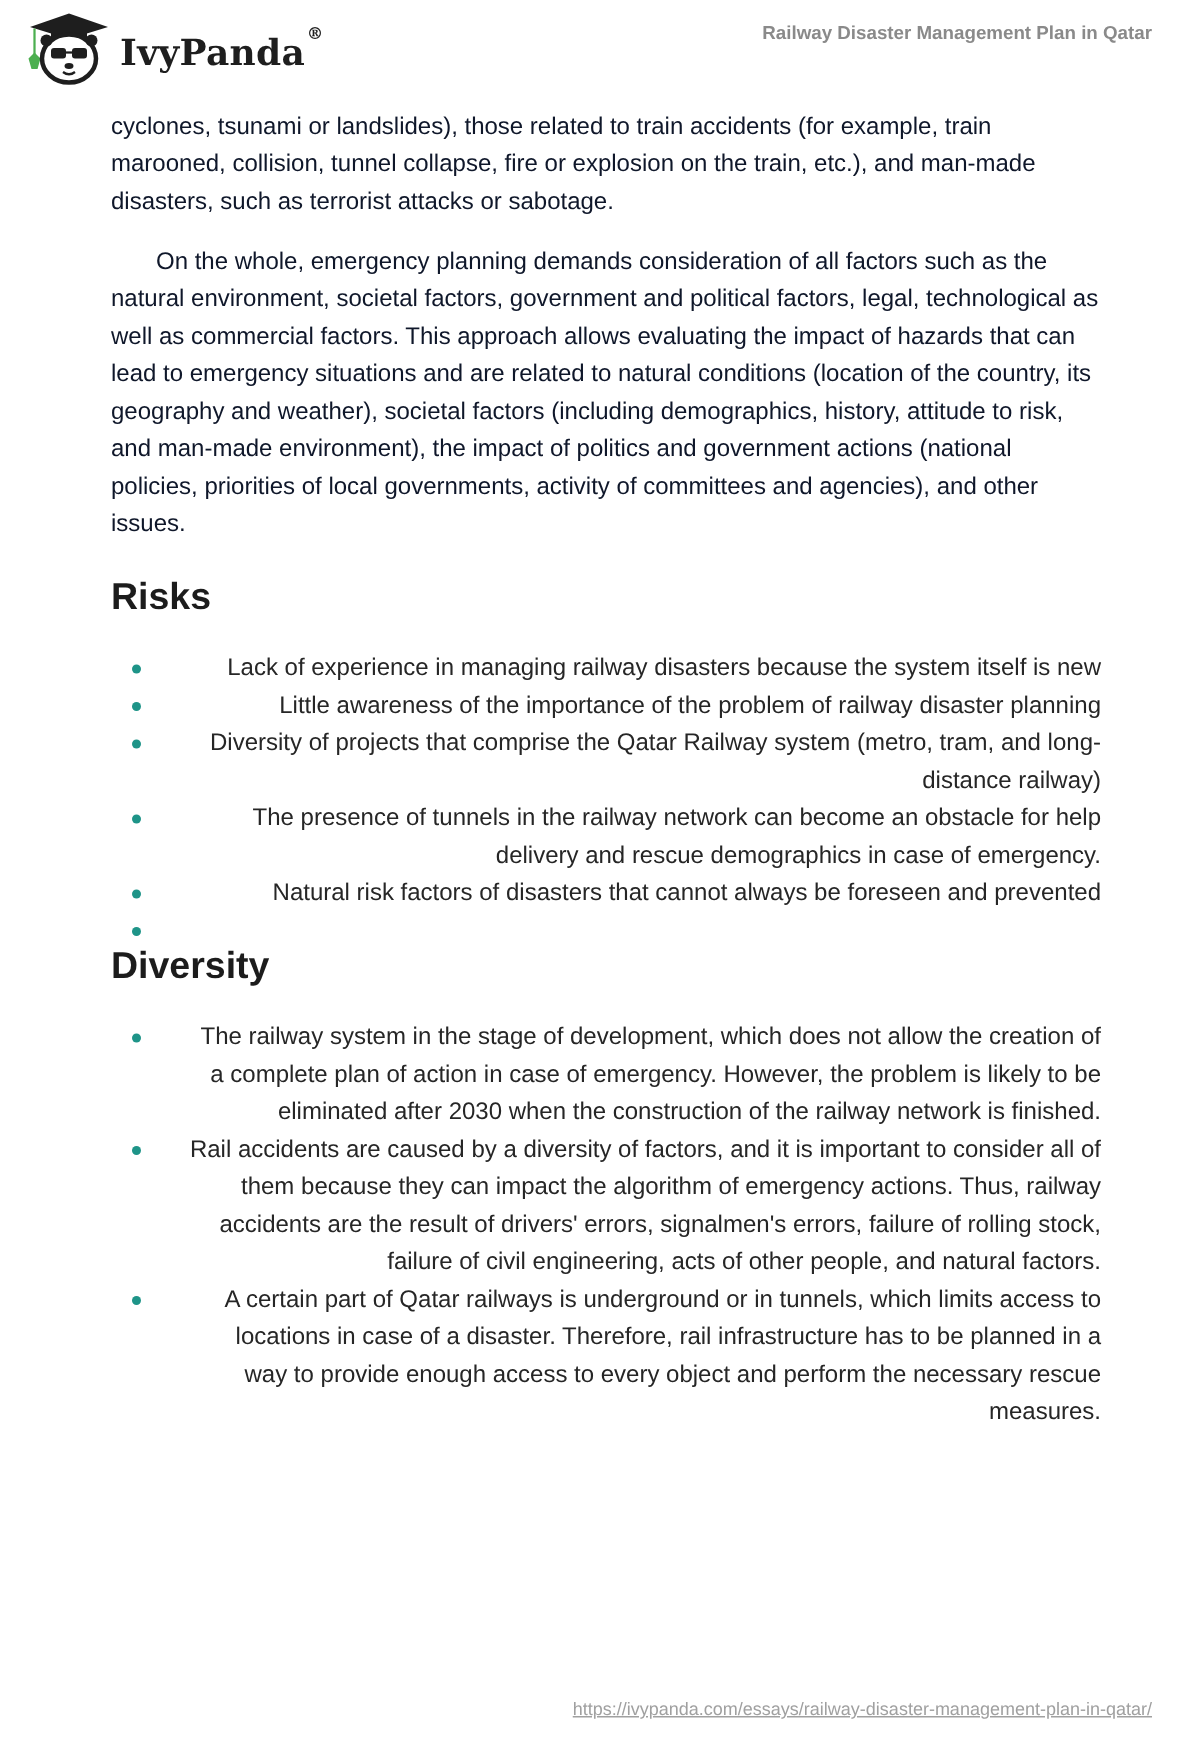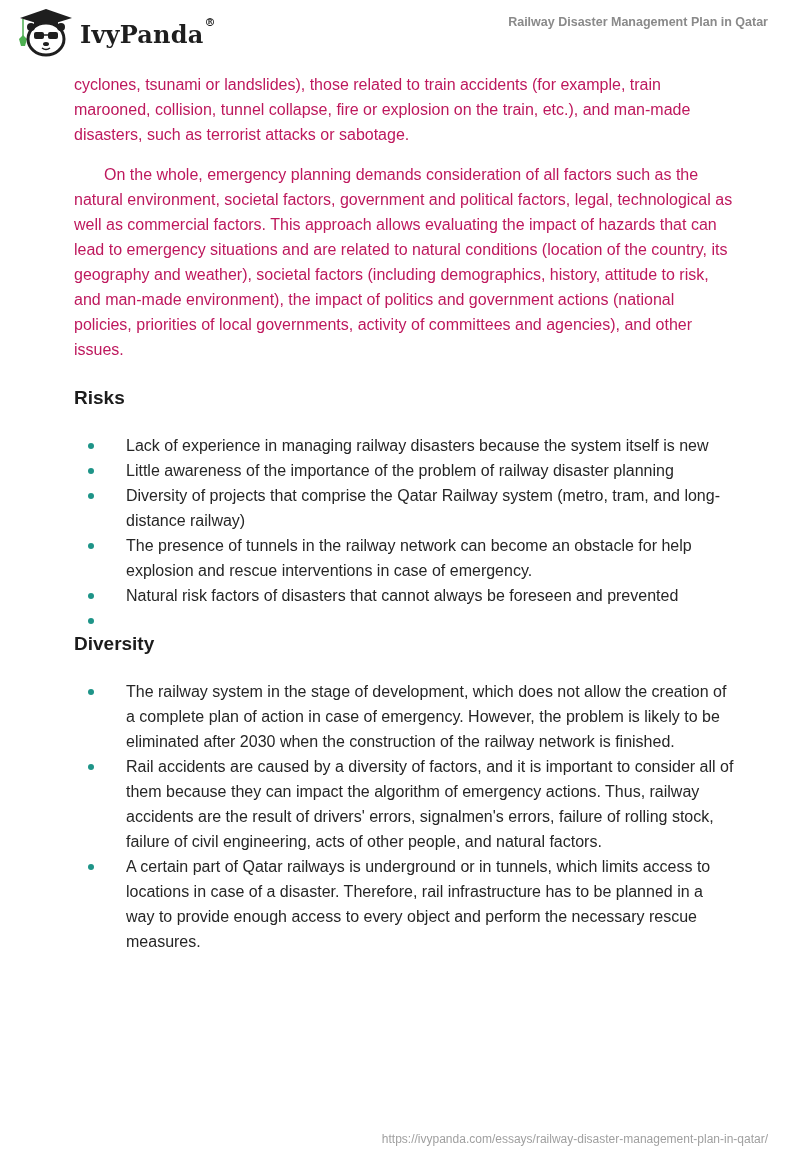--- a/index.html
+++ b/index.html
@@ -6,27 +6,27 @@
   body { width: 800px; height: 1160px; position: relative; overflow: hidden;
          font-family: "Liberation Sans", sans-serif; color: #222222; }
   .header { position: absolute; left: 0; top: 0; width: 800px; height: 60px; }
   .logo { position: absolute; left: 14px; top: 6px; display: flex; align-items: center; }
   .logo-icon { width: 60px; height: 52px; }
   .logo-text { font-family: "DejaVu Serif", serif; font-weight: bold; font-size: 24px;
                color: #1e1e1e; margin-left: 6px; margin-top: 4px; letter-spacing: 0.2px; }
   .logo-text sup { font-size: 11px; font-weight: bold; vertical-align: top; position: relative; top: -4px; margin-left: 1px; }
   .doc-title { position: absolute; right: 32px; top: 15px; font-size: 12.5px; color: #8a8a8a; font-weight: bold; }
   .content { position: absolute; left: 74px; top: 72px; width: 660px; }
-  p { margin: 0; font-size: 16px; line-height: 25px; color: #be185d; }
+  p { margin: 0; font-size: 16px; line-height: 25px; color: #0f172a; }
   p.indent { text-indent: 30px; margin-top: 15px; }
-  h2 { font-size: 19px; font-weight: bold; color: #1c1c1c; margin: 20px 0 0 0; line-height: 32px; }
+  h2 { font-size: 25px; font-weight: bold; color: #1c1c1c; margin: 20px 0 0 0; line-height: 32px; }
   ul { list-style: none; margin: 19px 0 0 0; padding: 0; }
-  li { position: relative; padding-left: 52px; font-size: 16px; line-height: 25px; color: #262626; }
+  li { position: relative; padding-left: 52px; font-size: 16px; line-height: 25px; color: #262626; text-align: right; }
   li .bullet { position: absolute; left: 14px; top: 10px; width: 6px; height: 6px; border-radius: 50%; background: #1e9488; }
-  .footer-url { position: absolute; right: 32px; top: 1132px; font-size: 12px; color: #a0a0a0; }
+  .footer-url { position: absolute; right: 32px; top: 1132px; font-size: 12px; color: #a0a0a0; text-decoration: underline; }
 </style>
 </head>
 <body>
 
 <div class="header">
   <div class="logo">
     <svg class="logo-icon" viewBox="0 0 60 52">
 
       <polygon points="6,12 32,3 58,12 32,20" fill="#1e1e1e"></polygon>
       <rect x="20" y="13" width="24" height="7" fill="#1e1e1e"></rect>
@@ -53,21 +53,21 @@
 
 <div class="content">
   <p>cyclones, tsunami or landslides), those related to train accidents (for example, train marooned, collision, tunnel collapse, fire or explosion on the train, etc.), and man-made disasters, such as terrorist attacks or sabotage.</p>
   <p class="indent">On the whole, emergency planning demands consideration of all factors such as the natural environment, societal factors, government and political factors, legal, technological as well as commercial factors. This approach allows evaluating the impact of hazards that can lead to emergency situations and are related to natural conditions (location of the country, its geography and weather), societal factors (including demographics, history, attitude to risk, and man-made environment), the impact of politics and government actions (national policies, priorities of local governments, activity of committees and agencies), and other issues.</p>
 
   <h2>Risks</h2>
   <ul>
     <li><span class="bullet"></span><span>Lack of experience in managing railway disasters because the system itself is new</span></li>
     <li><span class="bullet"></span><span>Little awareness of the importance of the problem of railway disaster planning</span></li>
     <li><span class="bullet"></span><span>Diversity of projects that comprise the Qatar Railway system (metro, tram, and long-distance railway)</span></li>
-    <li><span class="bullet"></span><span>The presence of tunnels in the railway network can become an obstacle for help explosion and rescue interventions in case of emergency.</span></li>
+    <li><span class="bullet"></span><span>The presence of tunnels in the railway network can become an obstacle for help delivery and rescue demographics in case of emergency.</span></li>
     <li><span class="bullet"></span><span>Natural risk factors of disasters that cannot always be foreseen and prevented</span></li>
     <li><span class="bullet"></span></li>
   </ul>
 
   <h2>Diversity</h2>
   <ul>
     <li><span class="bullet"></span><span>The railway system in the stage of development, which does not allow the creation of a complete plan of action in case of emergency. However, the problem is likely to be eliminated after 2030 when the construction of the railway network is finished.</span></li>
     <li><span class="bullet"></span><span>Rail accidents are caused by a diversity of factors, and it is important to consider all of them because they can impact the algorithm of emergency actions. Thus, railway accidents are the result of drivers' errors, signalmen's errors, failure of rolling stock, failure of civil engineering, acts of other people, and natural factors.</span></li>
     <li><span class="bullet"></span><span>A certain part of Qatar railways is underground or in tunnels, which limits access to locations in case of a disaster. Therefore, rail infrastructure has to be planned in a way to provide enough access to every object and perform the necessary rescue measures.</span></li>
   </ul>

